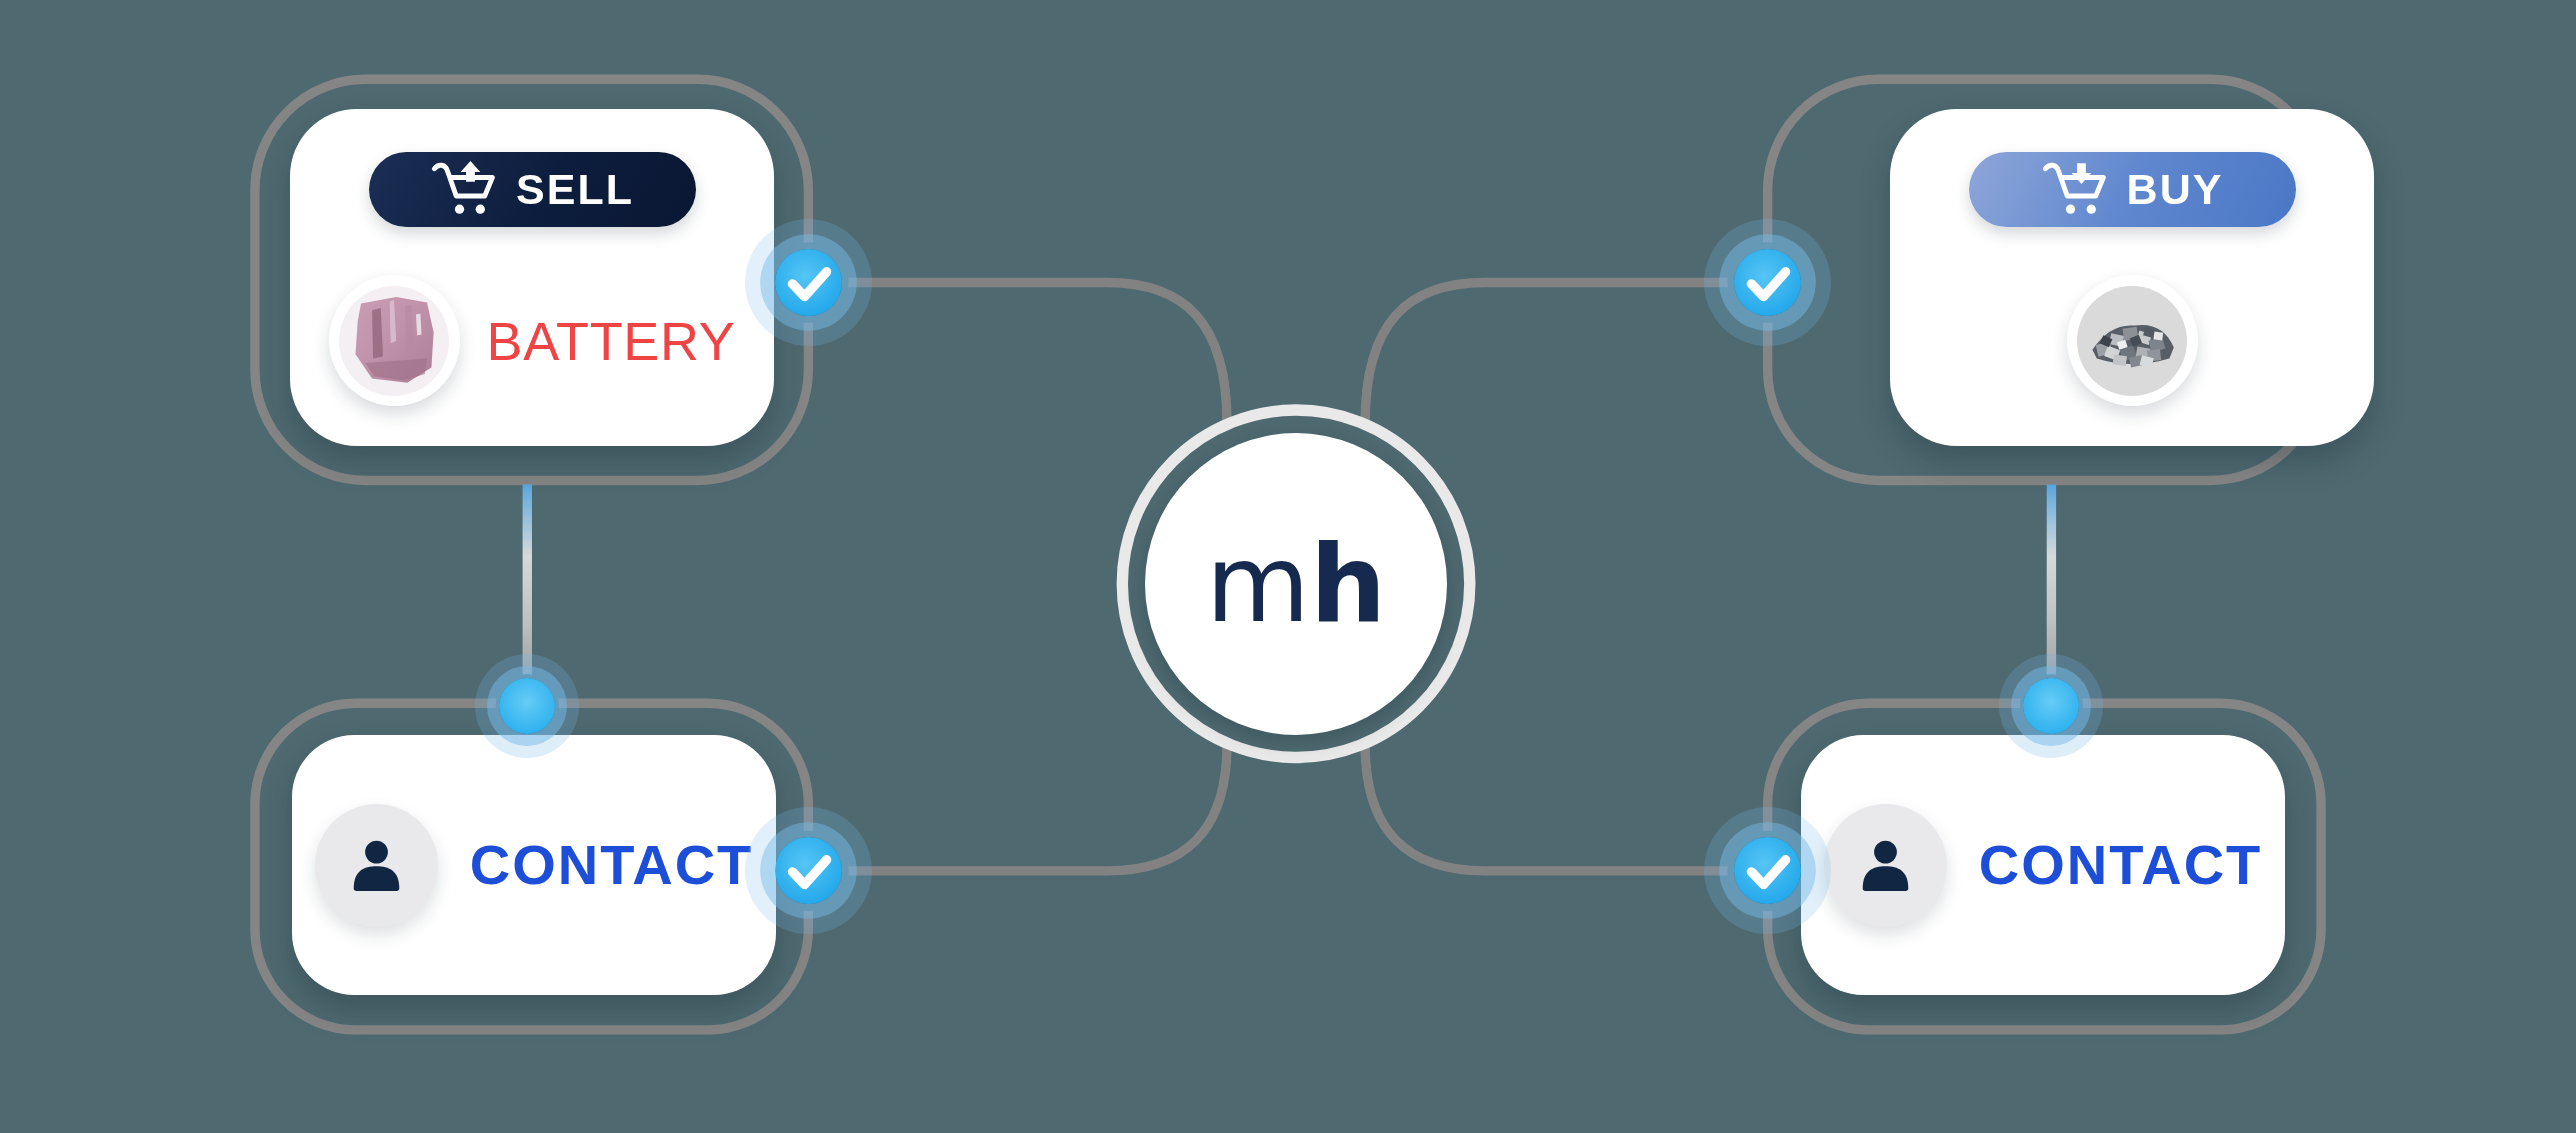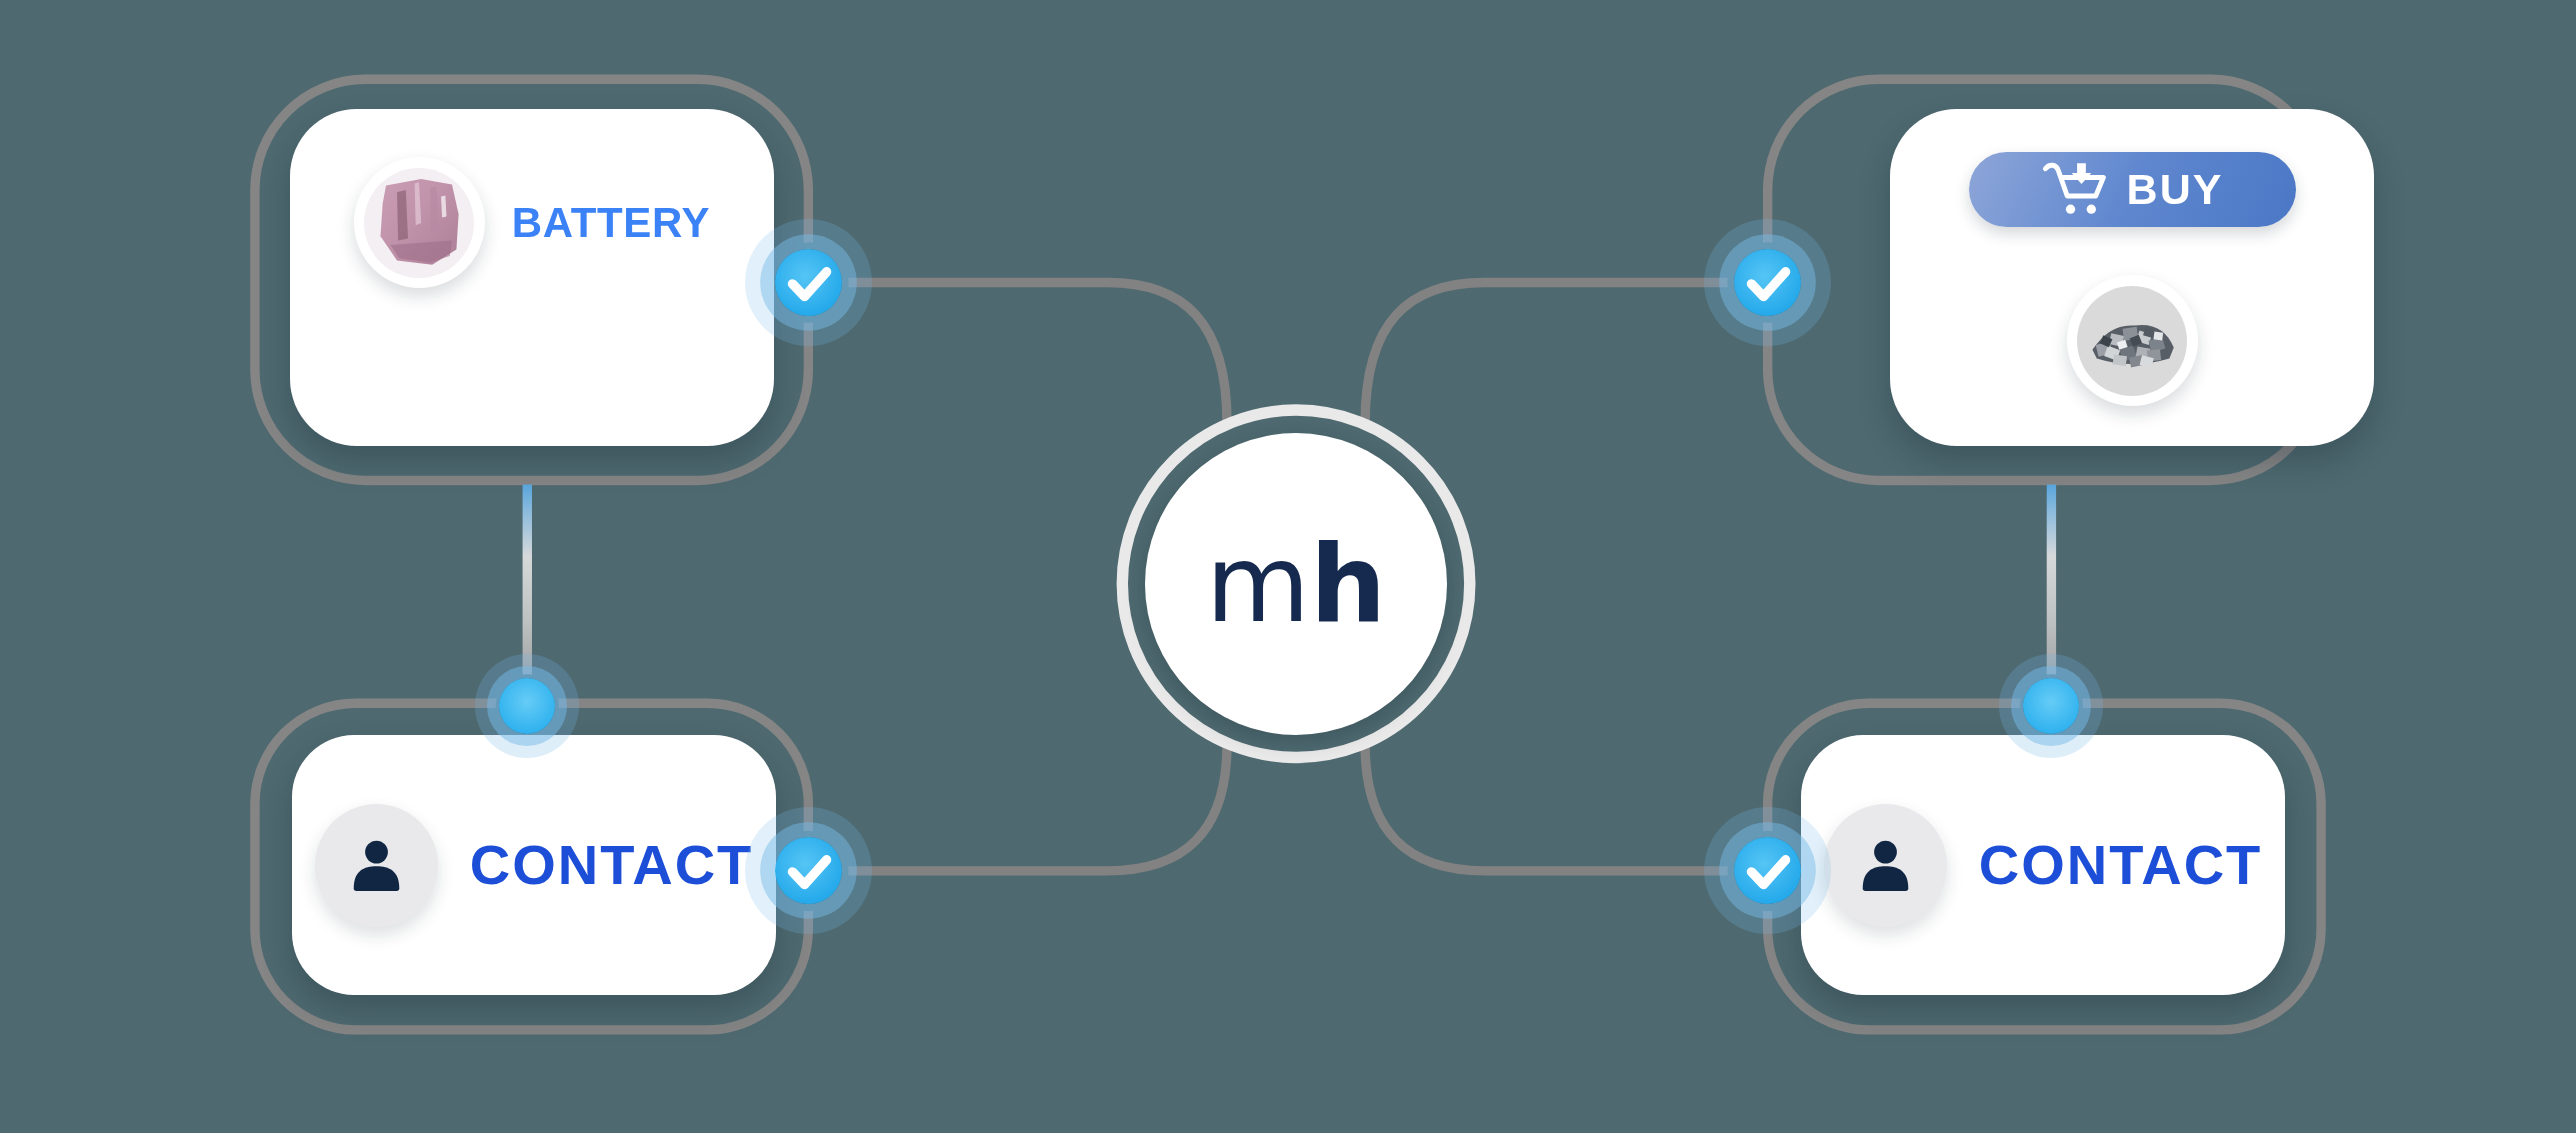--- a/index.html
+++ b/index.html
@@ -30,21 +30,21 @@
   .pill-label{color:#ffffff;font-weight:bold;font-size:43px;letter-spacing:2px;line-height:1;}
   .cart-svg{width:70px;height:59px;display:block;}
 
   .row{display:flex;align-items:center;justify-content:center;gap:27px;margin-top:48px;}
   .photo-ring{
     width:131px;height:131px;border-radius:50%;background:#ffffff;flex:0 0 auto;
     box-shadow:0 8px 17.4px rgba(15,32,42,0.16);
     display:flex;align-items:center;justify-content:center;
   }
   .photo{width:110px;height:110px;border-radius:50%;overflow:hidden;display:block;}
-  .title{color:#3b82f6;font-weight:bold;font-size:42px;line-height:46px;letter-spacing:0.7px;}
+  .title{color:#ef4444;font-weight:normal;font-size:54px;line-height:46px;letter-spacing:0.7px;}
 
   .contact-row{position:absolute;inset:0;display:flex;align-items:center;justify-content:center;gap:32px;}
   .avatar-circle{
     width:123px;height:123px;border-radius:50%;background:#e9e9eb;flex:0 0 auto;
     box-shadow:0 8px 17.4px rgba(15,32,42,0.14);
     display:flex;align-items:center;justify-content:center;
   }
   .contact-label{color:#1d4ed8;font-weight:bold;font-size:56px;letter-spacing:2px;line-height:1;}
 
   .center-circle{
@@ -106,20 +106,29 @@
 
     <circle cx="1205" cy="421" r="60" fill="#4e6970"></circle>
     <circle cx="2635" cy="421" r="60" fill="#4e6970"></circle>
     <circle cx="1205" cy="1298" r="60" fill="#4e6970"></circle>
     <circle cx="2635" cy="1298" r="60" fill="#4e6970"></circle>
     <circle cx="786" cy="1052" r="47" fill="#4e6970"></circle>
     <circle cx="3058" cy="1052" r="47" fill="#4e6970"></circle>
   </svg>
 
   <div class="card top sell">
+    <div class="pill dark">
+      <svg class="cart-svg" viewBox="0 0 128 104">
+        <path d="M8 14 C16 4 28 6 32 18 L48 64 H100 L114 30 H38" fill="none" stroke="#ffffff" stroke-width="9" stroke-linecap="round" stroke-linejoin="round"></path>
+        <circle cx="54" cy="88" r="8.5" fill="#ffffff"></circle>
+        <circle cx="92" cy="88" r="8.5" fill="#ffffff"></circle>
+        <path d="M74 0 L56 20 H66 V38 H82 V20 H92 Z" fill="#ffffff"></path>
+      </svg>
+      <span class="pill-label">SELL</span>
+    </div>
     <div class="row">
       <div class="photo-ring">
         <svg class="photo" viewBox="0 0 100 100">
           <defs>
             <linearGradient id="mgrad" x1="0" y1="0" x2="1" y2="1">
               <stop offset="0" stop-color="#c99db4"></stop>
               <stop offset="0.45" stop-color="#c193ab"></stop>
               <stop offset="1" stop-color="#ad7f97"></stop>
             </linearGradient>
           </defs>

